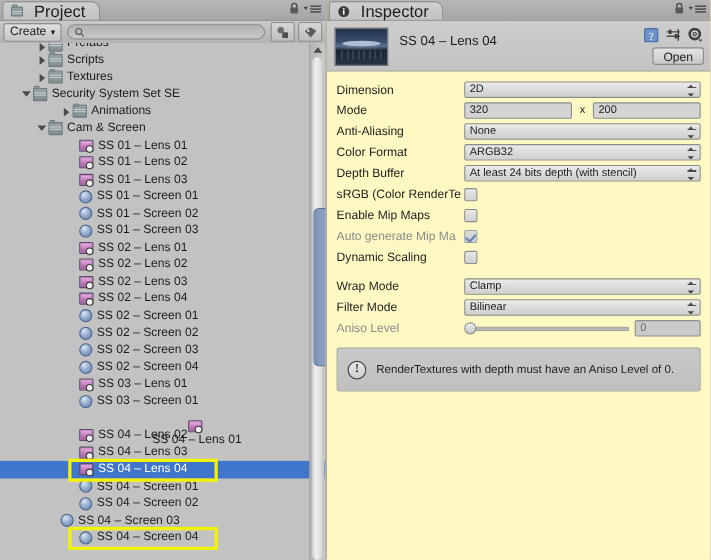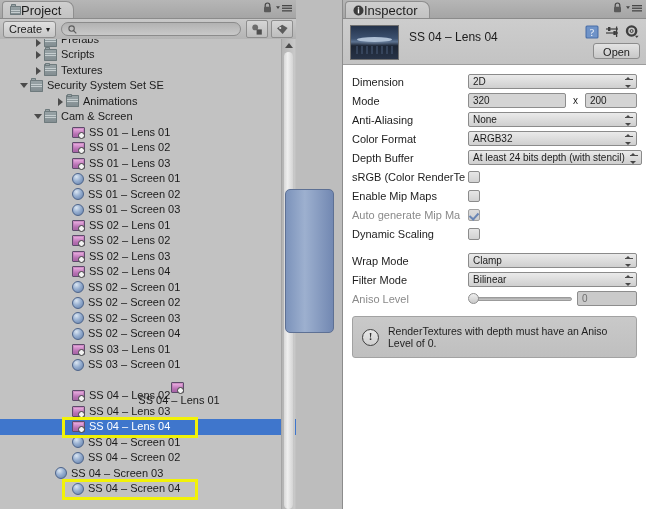--- a/index.html
+++ b/index.html
@@ -8,36 +8,36 @@
     font-family:"Liberation Sans","DejaVu Sans",sans-serif;
     font-size:11px;color:#1b1b1b;
     background:#bdbdbd;
     -webkit-font-smoothing:antialiased;
   }
   .app{position:relative;width:646px;height:509px;}
 
   
   .panel{position:absolute;top:0;bottom:0;}
   #project-panel{left:0;width:296px;background:#c2c2c2;}
-  #inspector-panel{left:296px;right:0;background:#ffffff;border-left:1px solid #8c8c8c;margin-left:46px;}
+  #inspector-panel{left:296px;right:0;background:#fef9c3;border-left:1px solid #8c8c8c;}
 
   
   .tabbar{
     position:relative;height:18px;
     background:linear-gradient(to bottom,#b6b6b6,#a5a5a5);
     border-bottom:1px solid #8b8b8b;
   }
   .tab{
     position:absolute;left:2px;top:1px;height:17px;
-    display:flex;align-items:center;gap:0;
+    display:flex;align-items:center;gap:10px;
     padding:0 12px 0 7px;
     background:linear-gradient(to bottom,#cfcfcf,#c2c2c2);
     border:1px solid #8f8f8f;border-bottom:none;
     border-radius:4px 8px 0 0;
-    font-size:13px;color:#1d1d1d;
+    font-size:15px;color:#1d1d1d;
     box-sizing:border-box;
   }
   .tab-right{
     position:absolute;right:4px;top:2px;
     display:flex;align-items:center;gap:4px;
   }
 
   
   .toolbar{
     position:relative;height:20px;

